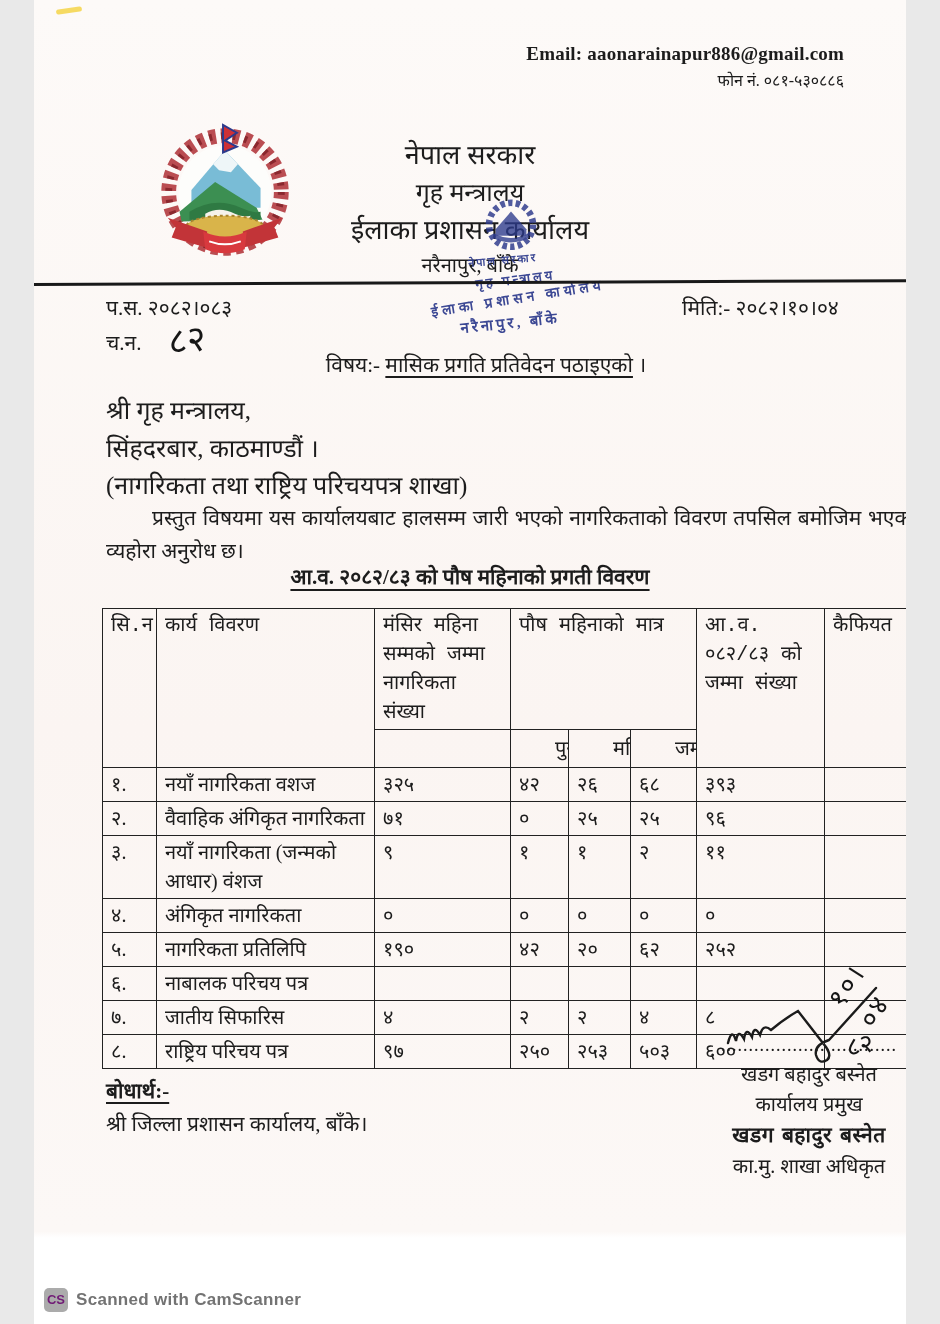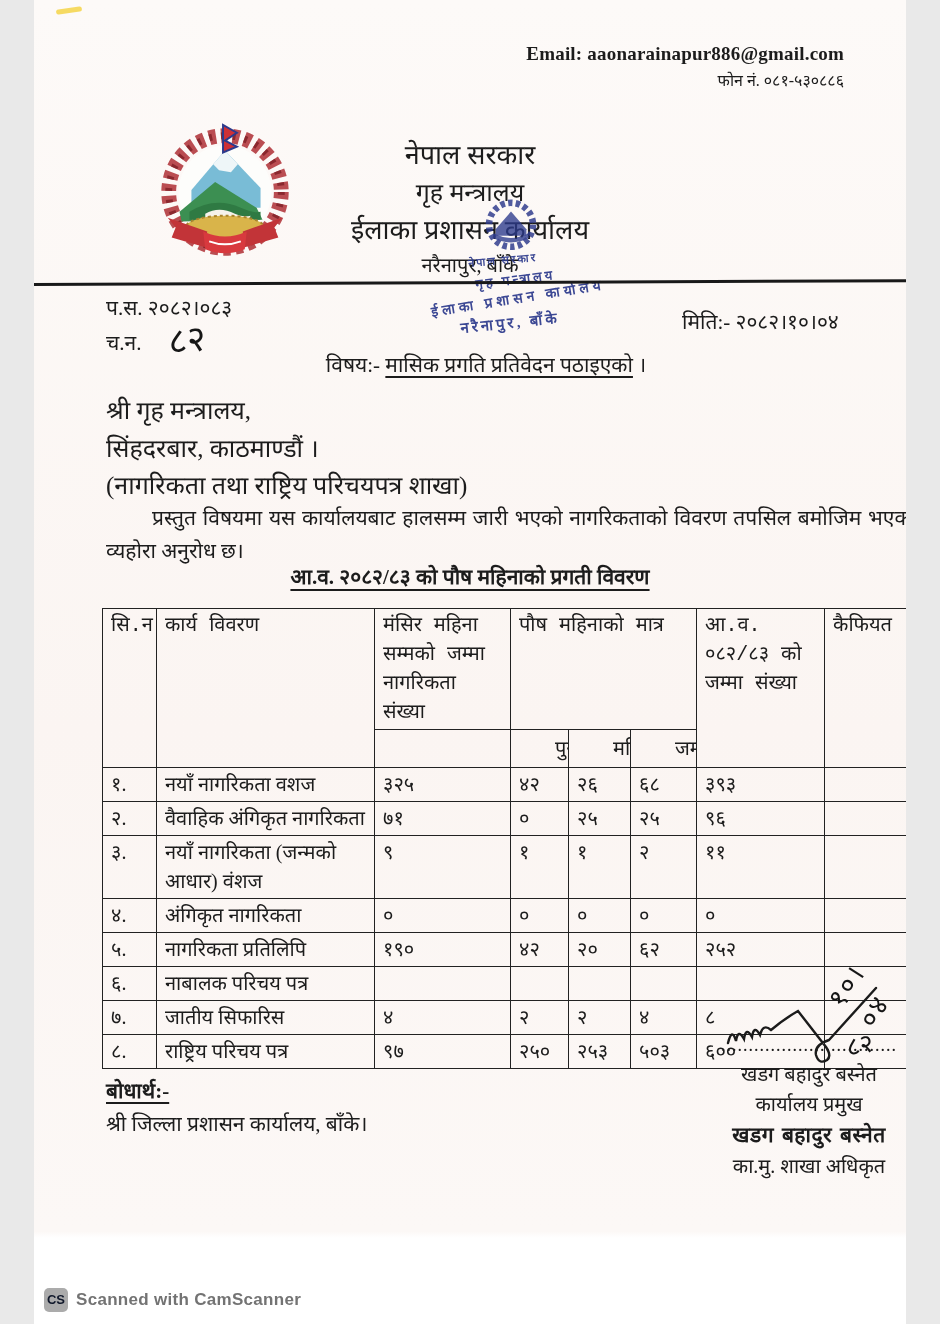--- a/index.html
+++ b/index.html
@@ -32,21 +32,21 @@
   .stamp div { position:absolute; white-space:nowrap; font-weight:bold; }
   .stamp .s-emblem { left:58px; top:-2px; width:66px; height:58px; }
   .stamp .s1 { left:48px; top:52px; font-size:11px; transform:rotate(-5deg); letter-spacing:2px; }
   .stamp .s2 { left:55px; top:70px; font-size:13px; transform:rotate(-7deg); letter-spacing:3px; }
   .stamp .s3 { left:10px; top:88px; font-size:14px; transform:rotate(-9deg); letter-spacing:4px; }
   .stamp .s4 { left:40px; top:112px; font-size:15px; transform:rotate(-6deg); letter-spacing:3px; }
 
   .rule { left:0; top:281px; width:940px; height:2.5px; background:#191919; transform:rotate(-.25deg); }
 
   .ps    { left:72px;  top:293px; font-size:21px; }
-  .miti  { left:648px; top:307px; font-size:21px; }
+  .miti  { left:648px; top:293px; font-size:21px; }
   .chn   { left:72px;  top:328px; font-size:21px; }
   .hand  { font-family:"DejaVu Serif",serif; color:#161616; }
   .chn-hw { left:134px; top:314px; font-size:36px; transform:rotate(-6deg); }
 
   .subject { left:50%; top:350px; transform:translateX(-50%); font-size:21px; white-space:nowrap;margin-left:16px; }
   .subject .u { text-decoration:underline; text-underline-offset:4px; }
 
   .addressee { left:72px; top:392px; font-size:25px; line-height:1.5; }
 
   .bodytext { left:72px; top:502px; width:810px; font-size:21px; line-height:1.55; text-align:justify; }
@@ -67,21 +67,21 @@
 
   .sigblock { left:640px; top:1032px; width:270px; text-align:center; font-size:20px; line-height:1.5; }
   .sigblock .dots { letter-spacing:1px; font-size:18px; }
   .sigblock .stamped-name { font-weight:bold; font-size:21px; letter-spacing:.5px; font-family:"DejaVu Serif",serif; }
   .sig-svg { left:688px; top:985px; pointer-events:none; }
   .sig-hw82 { left:812px; top:1026px; font-size:26px; transform:rotate(-12deg); }
   .sig-date { left:846px; top:960px; font-size:27px; transform:rotate(-57deg); transform-origin:left bottom; letter-spacing:2px; }
 
   .cam-bar { left:0; bottom:0; width:940px; height:46px; background:#ffffff; }
   .cam-badge { position:absolute; left:10px; top:10px; width:24px; height:24px; background:#ababab;
-               border-radius:5px; color:#0f172a; font-family:"Liberation Sans",sans-serif; font-weight:bold;
+               border-radius:5px; color:#701a75; font-family:"Liberation Sans",sans-serif; font-weight:bold;
                font-size:13px; text-align:center; line-height:24px; }
   .cam-text { position:absolute; left:42px; top:12px; color:#737373; font-family:"Liberation Sans",sans-serif;
               font-weight:bold; font-size:17px; letter-spacing:.3px; }
   .smudge { left:22px; top:8px; width:26px; height:5px; background:#f4d23c; border-radius:3px; opacity:.8; transform:rotate(-8deg); }
 </style>
 </head>
 <body>
 
 <div class="page">
 

